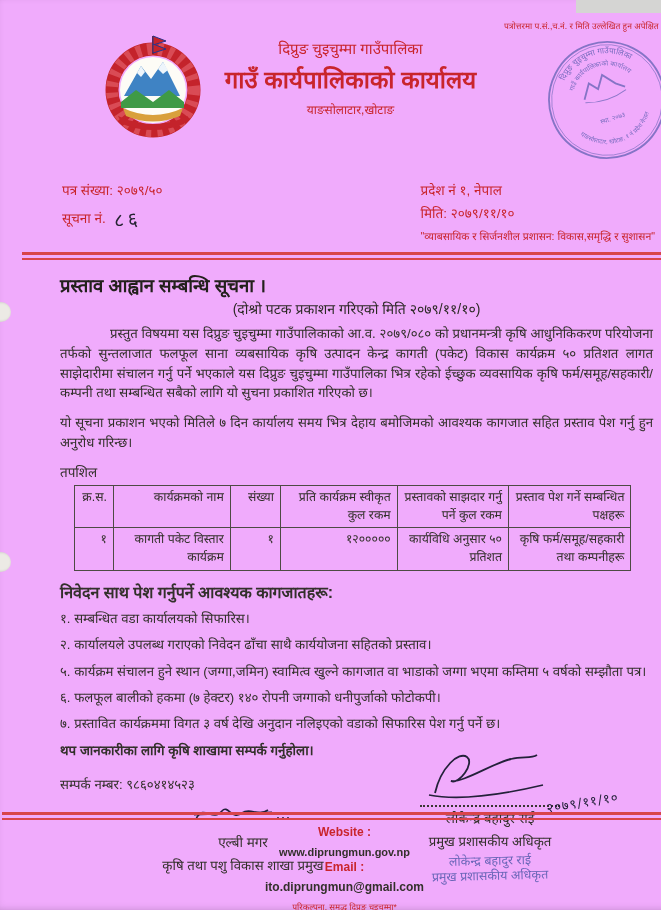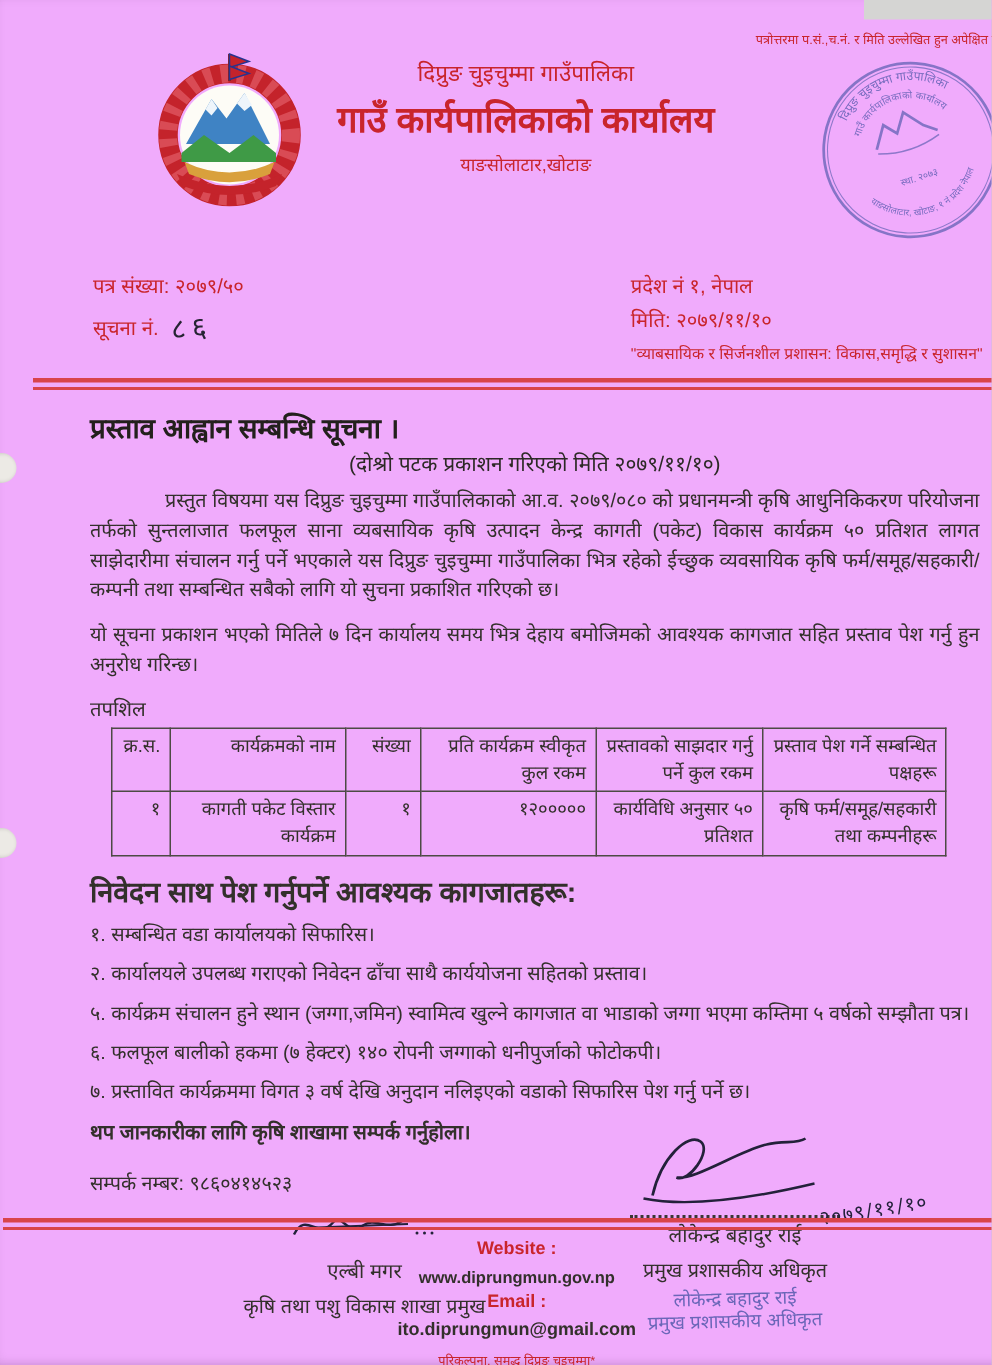--- a/index.html
+++ b/index.html
@@ -49,21 +49,21 @@
   .indent{text-indent:50px;}
   .tapashil{font-size:13.5px;margin:0 0 4px 0;}
 
   table.notice-table{border-collapse:collapse;width:94%;margin:2px 0 10px 14px;font-size:12.3px;}
   .notice-table th,.notice-table td{border:1px solid #4d4a44;padding:3px 6px;text-align:right;
     vertical-align:top;font-weight:normal;line-height:1.45;}
   .notice-table th{font-weight:normal;}
   .col-sn{width:7%;} .col-name{width:21%;} .col-qty{width:9%;}
   .col-amt{width:21%;} .col-share{width:20%;} .col-party{width:22%;}
 
-  .docs-heading{font-size:19px;font-weight:bold;margin:4px 0 6px 0;}
+  .docs-heading{font-size:16px;font-weight:bold;margin:4px 0 6px 0;}
   .doc-item{font-size:13.2px;line-height:1.5;margin:0 0 6.5px 0;text-align:justify;}
   .more-info{font-size:13.4px;font-weight:bold;margin:4px 0 6px 0;}
   .contact{font-size:13.2px;margin:16px 0 2px 0;}
 
   
   .sig-area{position:relative;height:118px;}
   .sig-left{position:absolute;left:68px;top:6px;width:230px;text-align:center;}
   .sig-right{position:absolute;right:48px;top:-46px;width:230px;text-align:center;}
   .sig-name{font-size:13.5px;margin-top:2px;}
   .sig-title{font-size:13.2px;margin-top:5px;}

